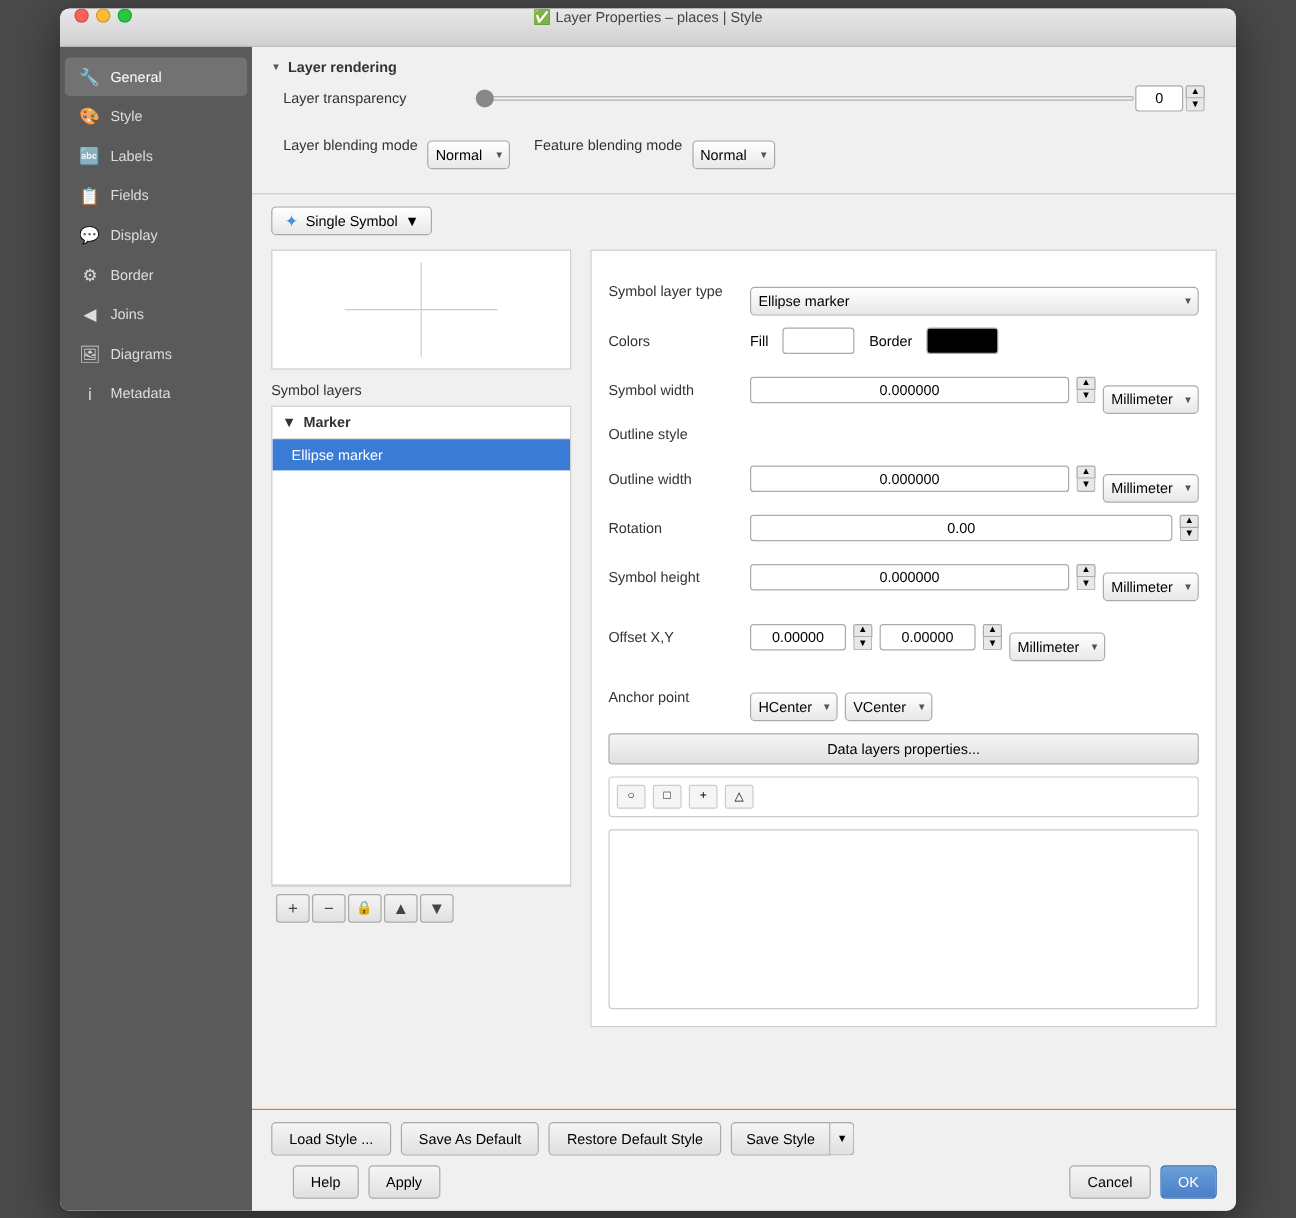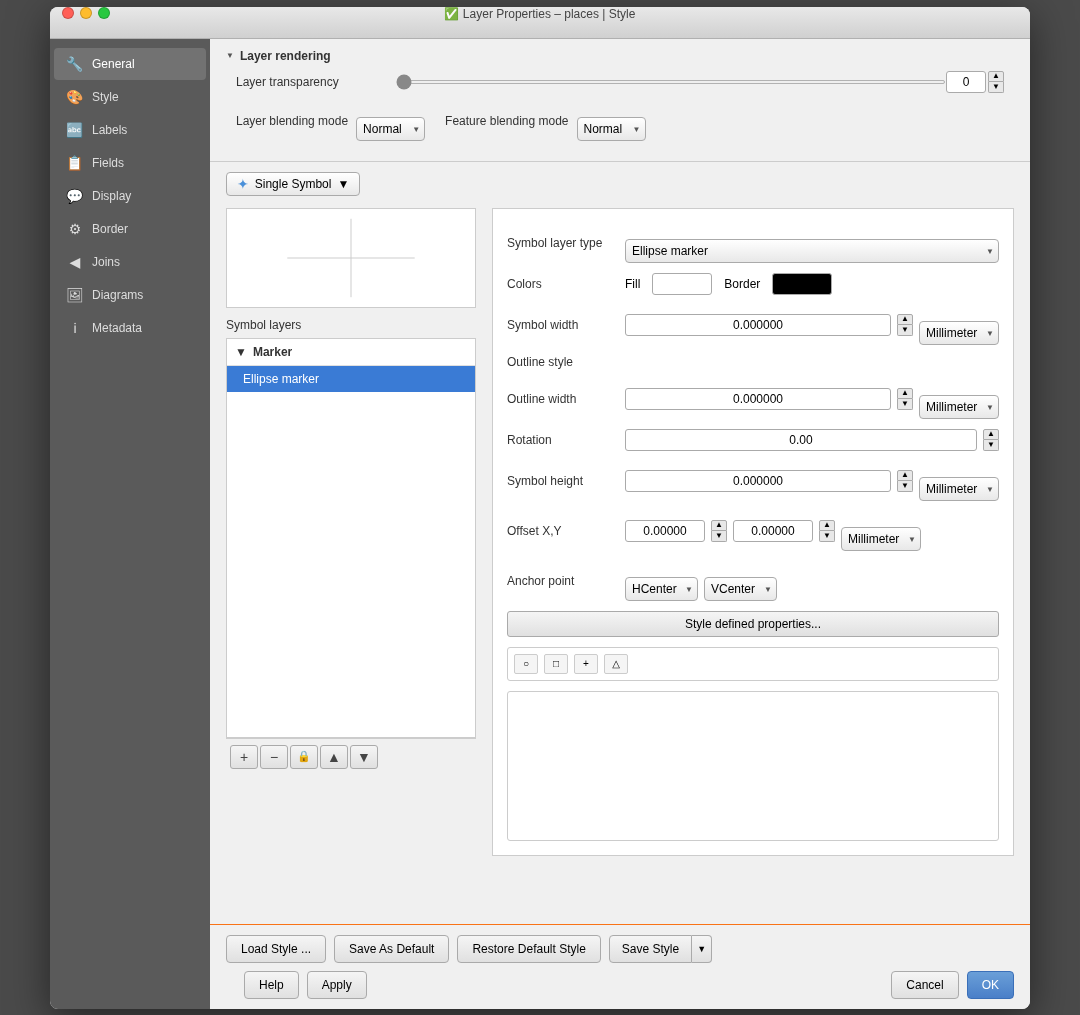--- a/index.html
+++ b/index.html
@@ -708,21 +708,21 @@
                   <select class="select-dropdown">
                     <option>VCenter</option>
                     <option>Top</option>
                     <option>Bottom</option>
                   </select>
                 </div>
               </div>
             </div>
 
             <div class="full-width-btn">
-              <span>Style defined properties...</span>
+              <span>Data layers properties...</span>
             </div>
 
             <div class="shape-toolbar">
               <div class="shape-btn">○</div>
               <div class="shape-btn">□</div>
               <div class="shape-btn">+</div>
               <div class="shape-btn">△</div>
             </div>
 
             <div class="shape-canvas"></div>

